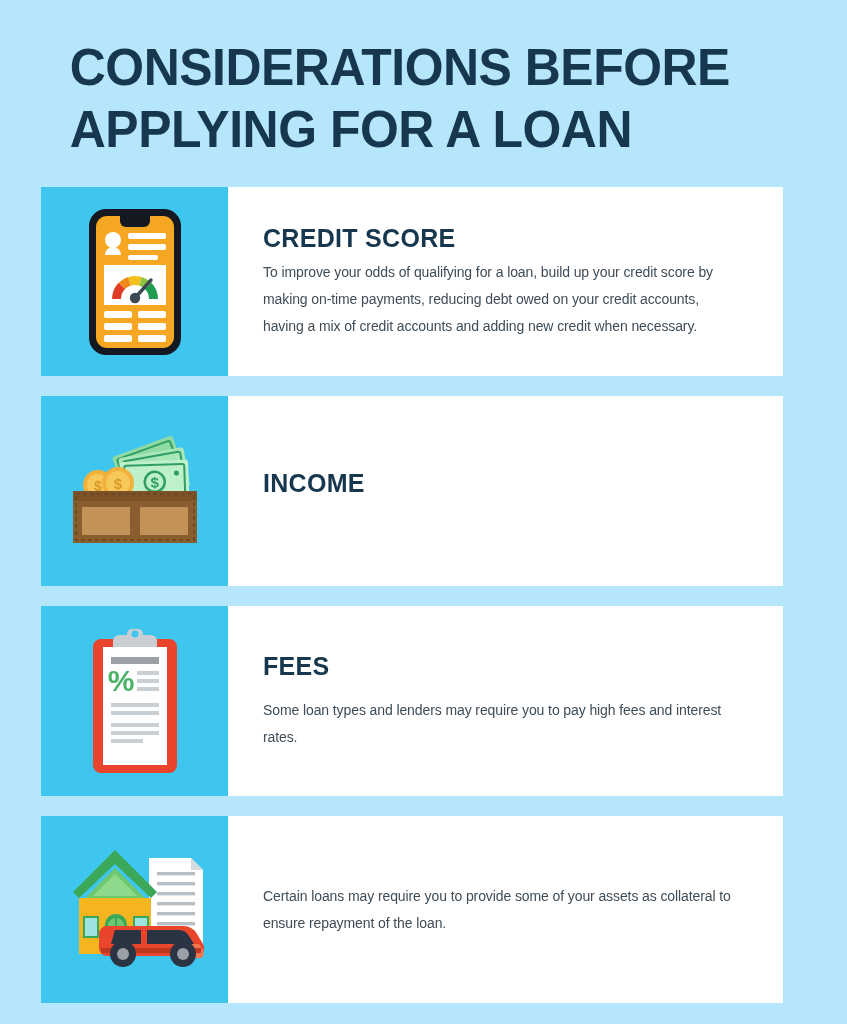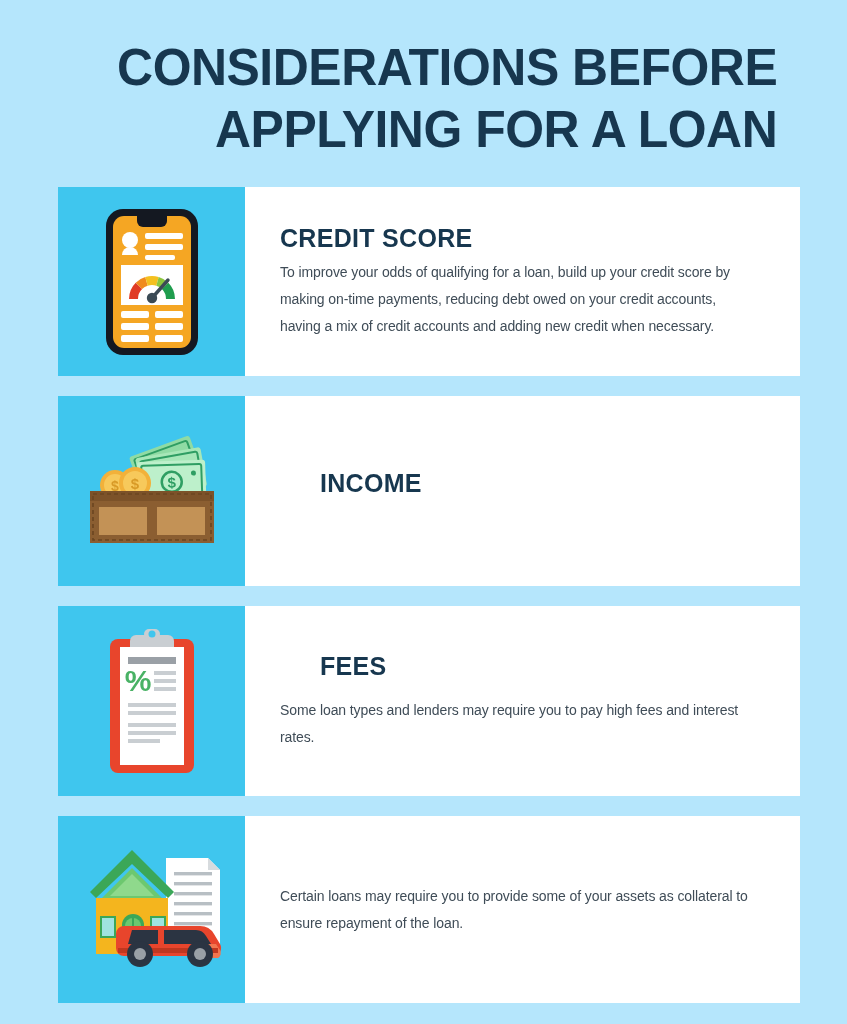--- a/index.html
+++ b/index.html
@@ -16,38 +16,38 @@
   .page {
     position: relative;
     width: 847px;
     height: 1024px;
     box-sizing: border-box;
   }
 
   
   .title-block {
     padding: 36px 55px 0 55px;
-    text-align: right;
+    text-align: left;
   }
   .title-line {
     display: block;
     font-family: "Liberation Sans", sans-serif;
     font-weight: bold;
     font-size: 52px;
     line-height: 62px;
     letter-spacing: -0.5px;
     color: #17374f;
     white-space: nowrap;
     transform: scaleX(0.96);
   }
 
   
   .cards {
     position: absolute;
-    left: 58px;
+    left: 41px;
     top: 187px;
     width: 742px;
   }
   .card {
     display: flex;
     background: #ffffff;
     margin-bottom: 20px;
     overflow: hidden;
   }
   .card-icon {
@@ -70,21 +70,20 @@
     font-family: "Liberation Sans", sans-serif;
     font-weight: bold;
     font-size: 25px;
     letter-spacing: 0.3px;
     color: #17374f;
     margin: 0 0 6px 0;
     line-height: 30px;
   }
   .card-heading.spaced {
     margin-bottom: 16px;
-    margin-left: 40px;
   }
   .card-text {
     font-family: "Liberation Sans", sans-serif;
     font-size: 14px;
     line-height: 27px;
     color: #3f4c57;
     margin: 0;
     letter-spacing: -0.1px;
   }
 

